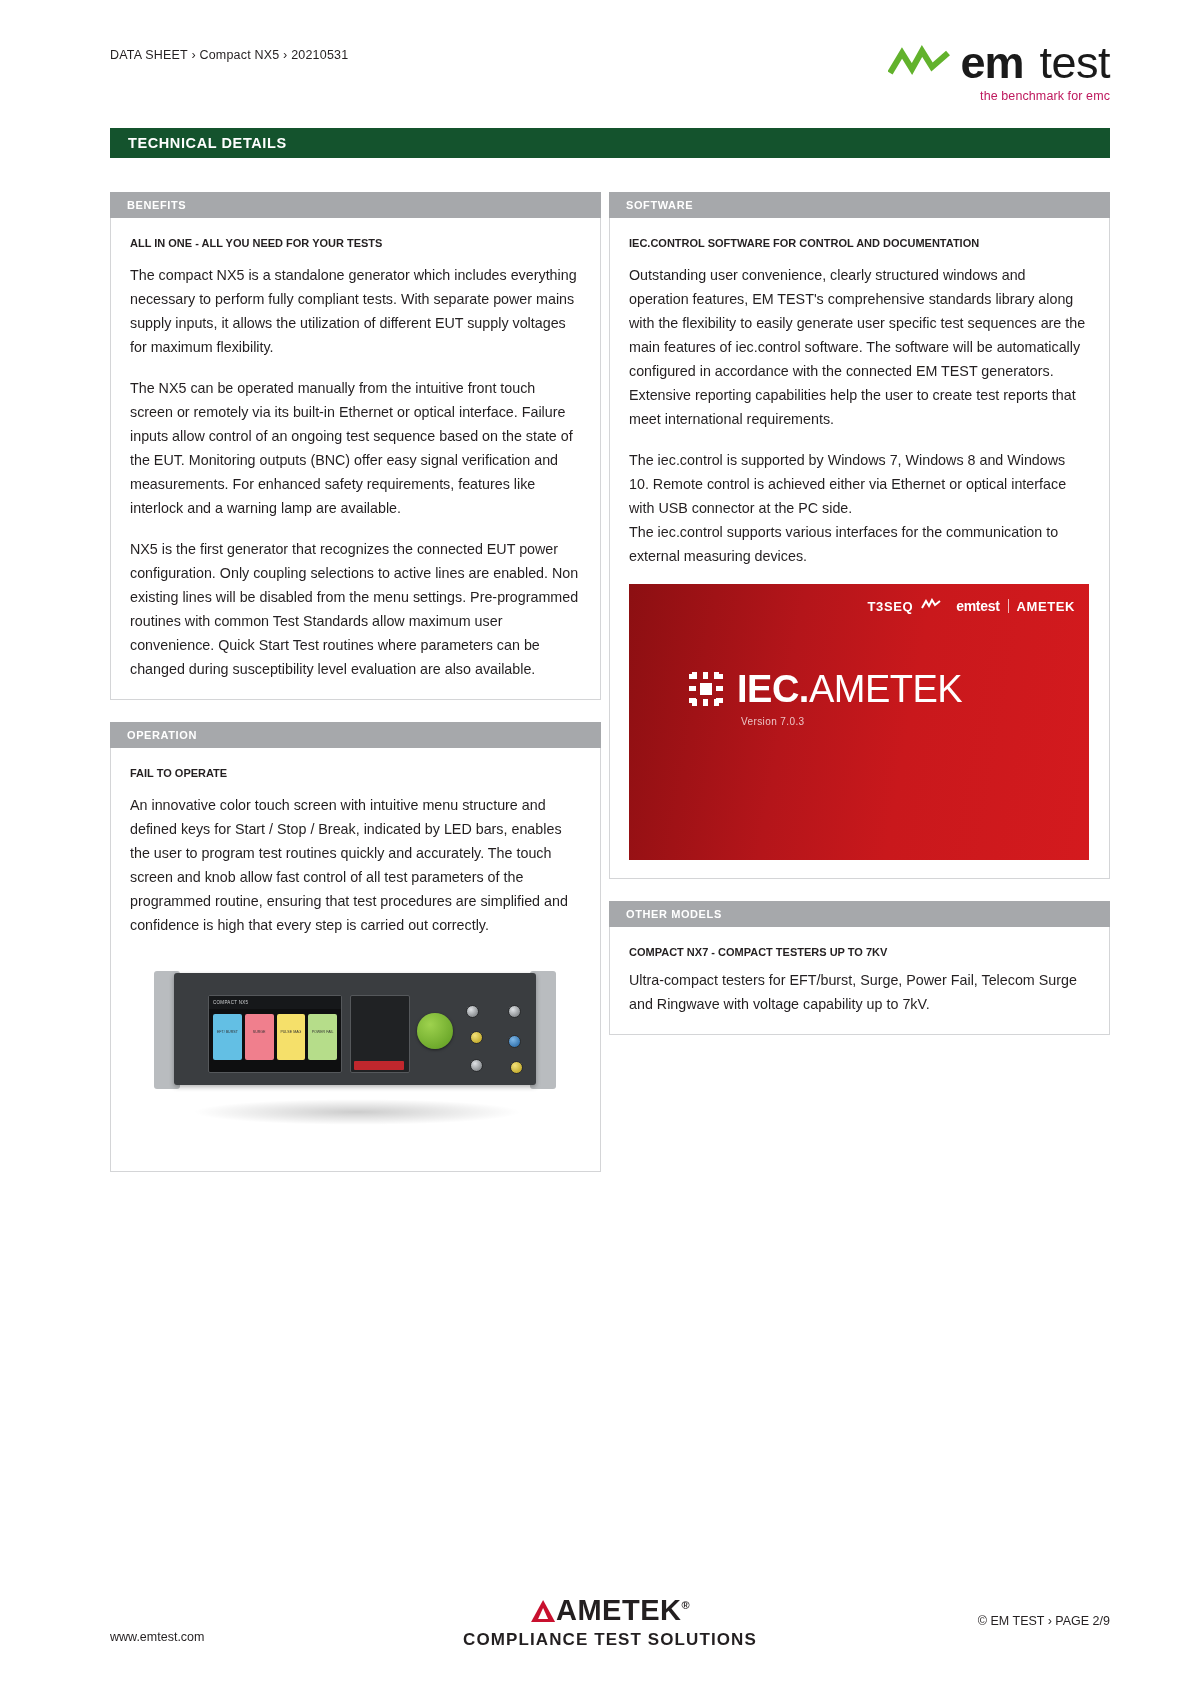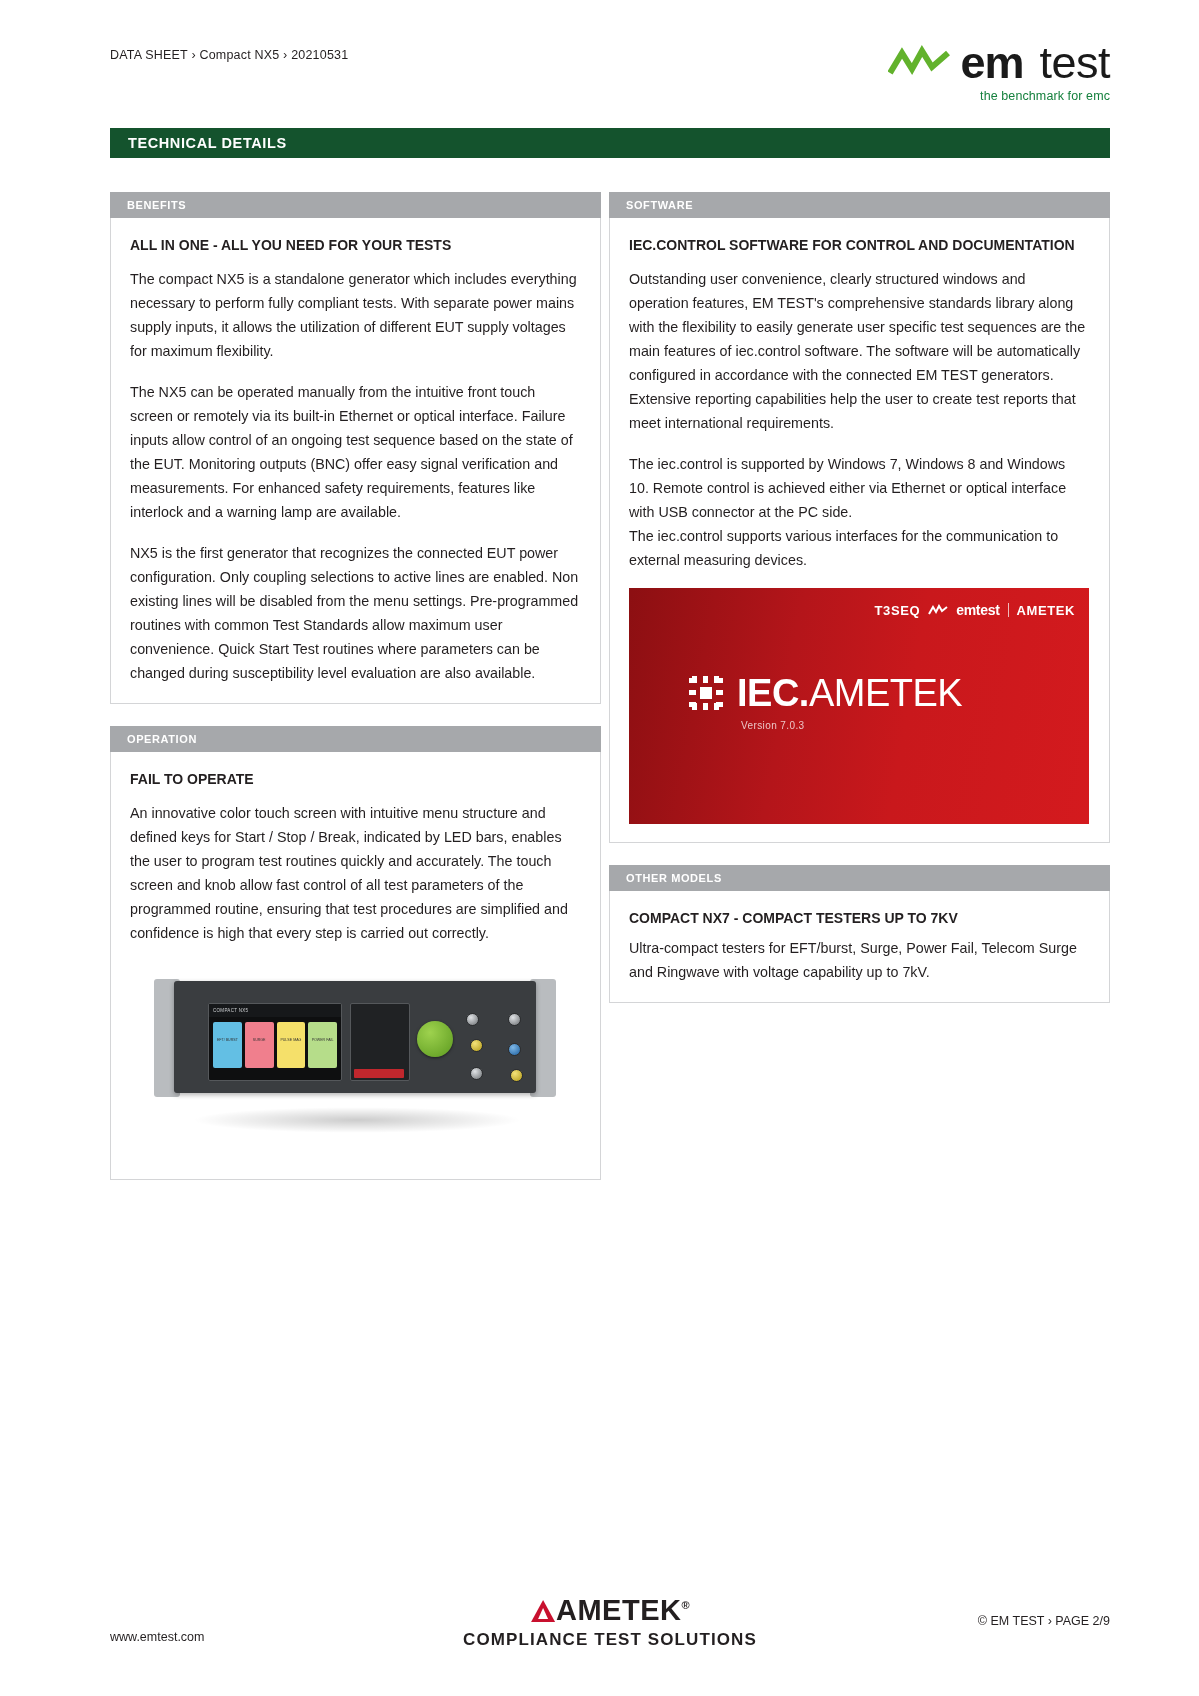--- a/index.html
+++ b/index.html
@@ -62,21 +62,21 @@
     font-size: 45px;
     font-weight: 400;
     letter-spacing: -0.5px;
     color: #1a1a1a;
     line-height: 1;
     margin-left: 6px;
   }
   .logo-tag {
     margin-top: 4px;
     font-size: 12.5px;
-    color: #15803d;
+    color: #be185d;
     letter-spacing: 0.1px;
   }
 
   
   .section-bar {
     position: absolute;
     left: 110px; top: 128px;
     width: 1000px; height: 30px;
     background: #14532d;
     color: #ffffff;
@@ -112,60 +112,60 @@
     align-items: center;
     padding-left: 17px;
   }
   .panel-body {
     border: 1px solid #d4d5d7;
     border-top: none;
     padding: 18px 20px 18px 19px;
     background: #fff;
   }
   .panel-title {
-    font-size: 14px;
+    font-size: 11px;
     font-weight: 700;
     color: #231f20;
     margin: 0 0 12px 0;
     line-height: 1.35;
   }
   .panel-text {
     font-size: 14.3px;
     line-height: 1.68;
     color: #231f20;
     margin: 0;
   }
   .panel-text + .panel-text { margin-top: 17px; }
   .tight + .tight { margin-top: 0; }
 
   
   .iec-image {
     position: relative;
     margin-top: 16px;
     width: 100%;
-    height: 236px;
+    height: 276px;
     background: linear-gradient(100deg, #8c0f12 0%, #b4151a 35%, #c9181c 60%, #d41a1e 100%);
     overflow: hidden;
   }
   .iec-brandrow {
     position: absolute;
     right: 14px; top: 14px;
     display: flex;
     align-items: center;
     gap: 8px;
     color: #ffffff;
     font-size: 13px;
     font-weight: 700;
     letter-spacing: 0.6px;
   }
   .iec-brandrow .sep {
     width: 1px; height: 14px; background: rgba(255,255,255,.7);
   }
   .iec-brandrow .emtest-mini {
-    display: flex; align-items: center; gap: 8px;
+    display: flex; gap: 15px;
     font-weight: 700;
     font-size: 14px;
     letter-spacing: -0.3px;
   }
   .mini-wave { width: 20px; height: 12px; display: block; }
   .iec-center {
     position: absolute;
     left: 60px; top: 86px;
     display: flex;
     align-items: center;

